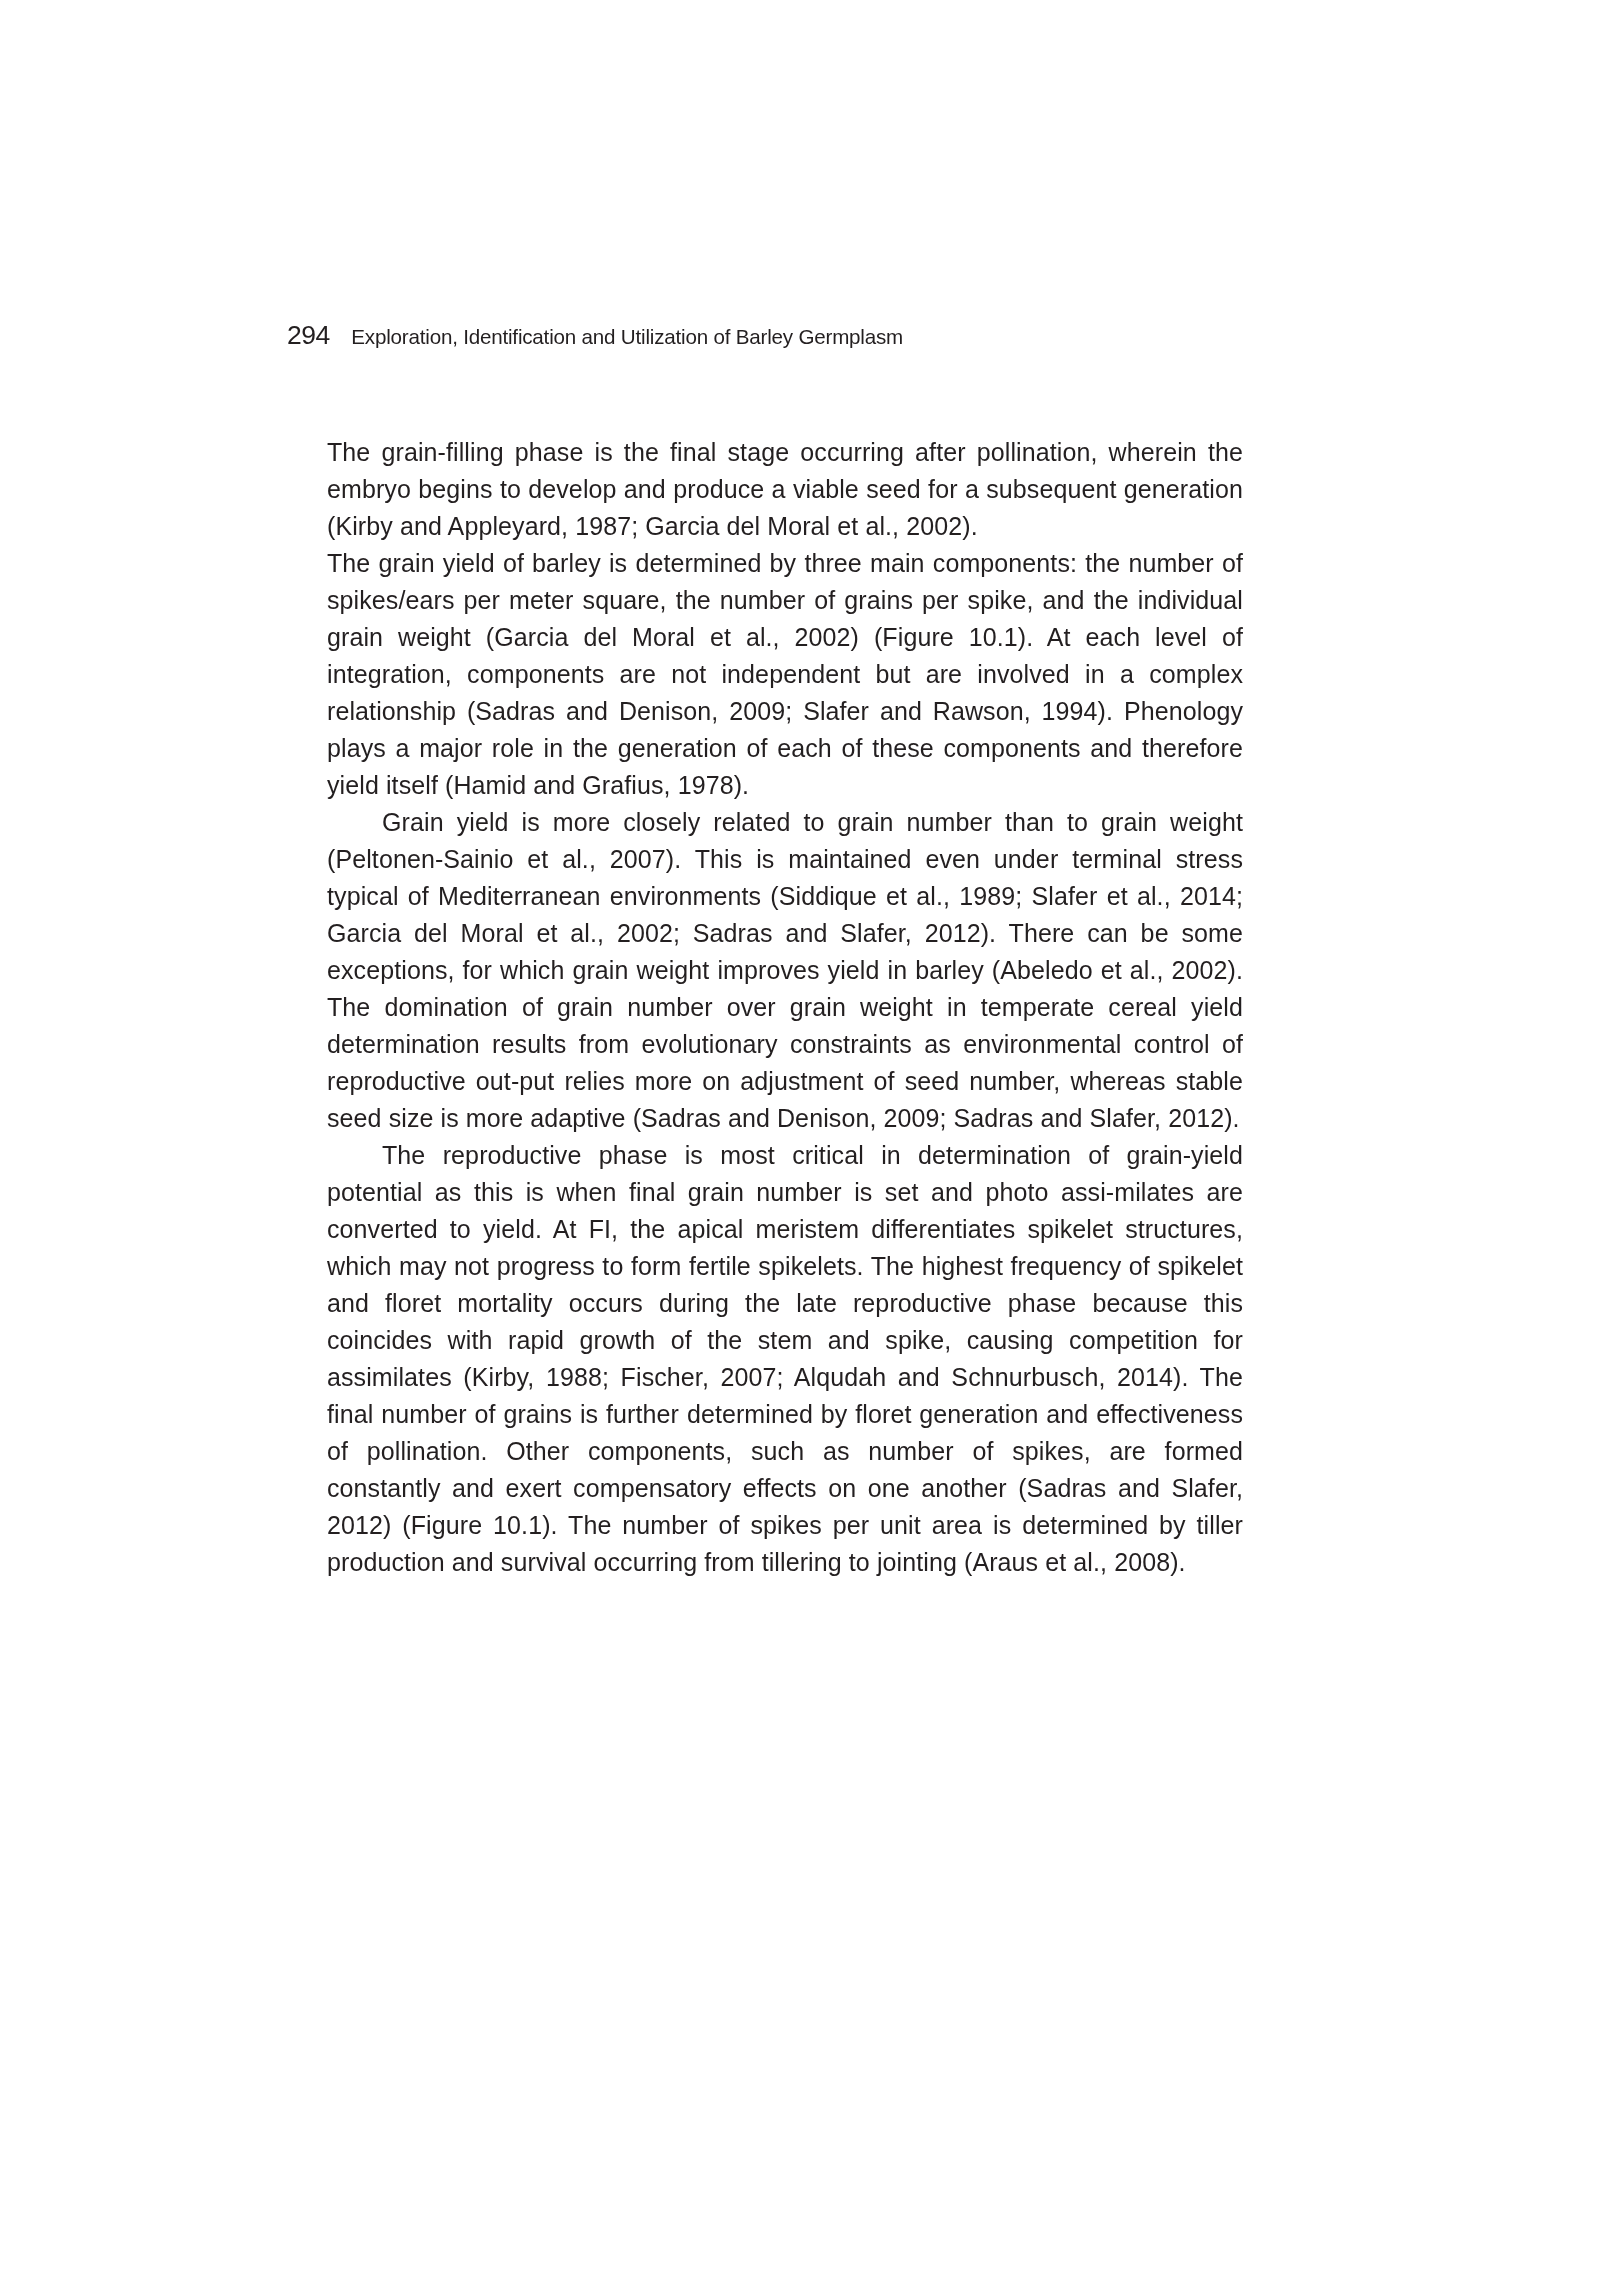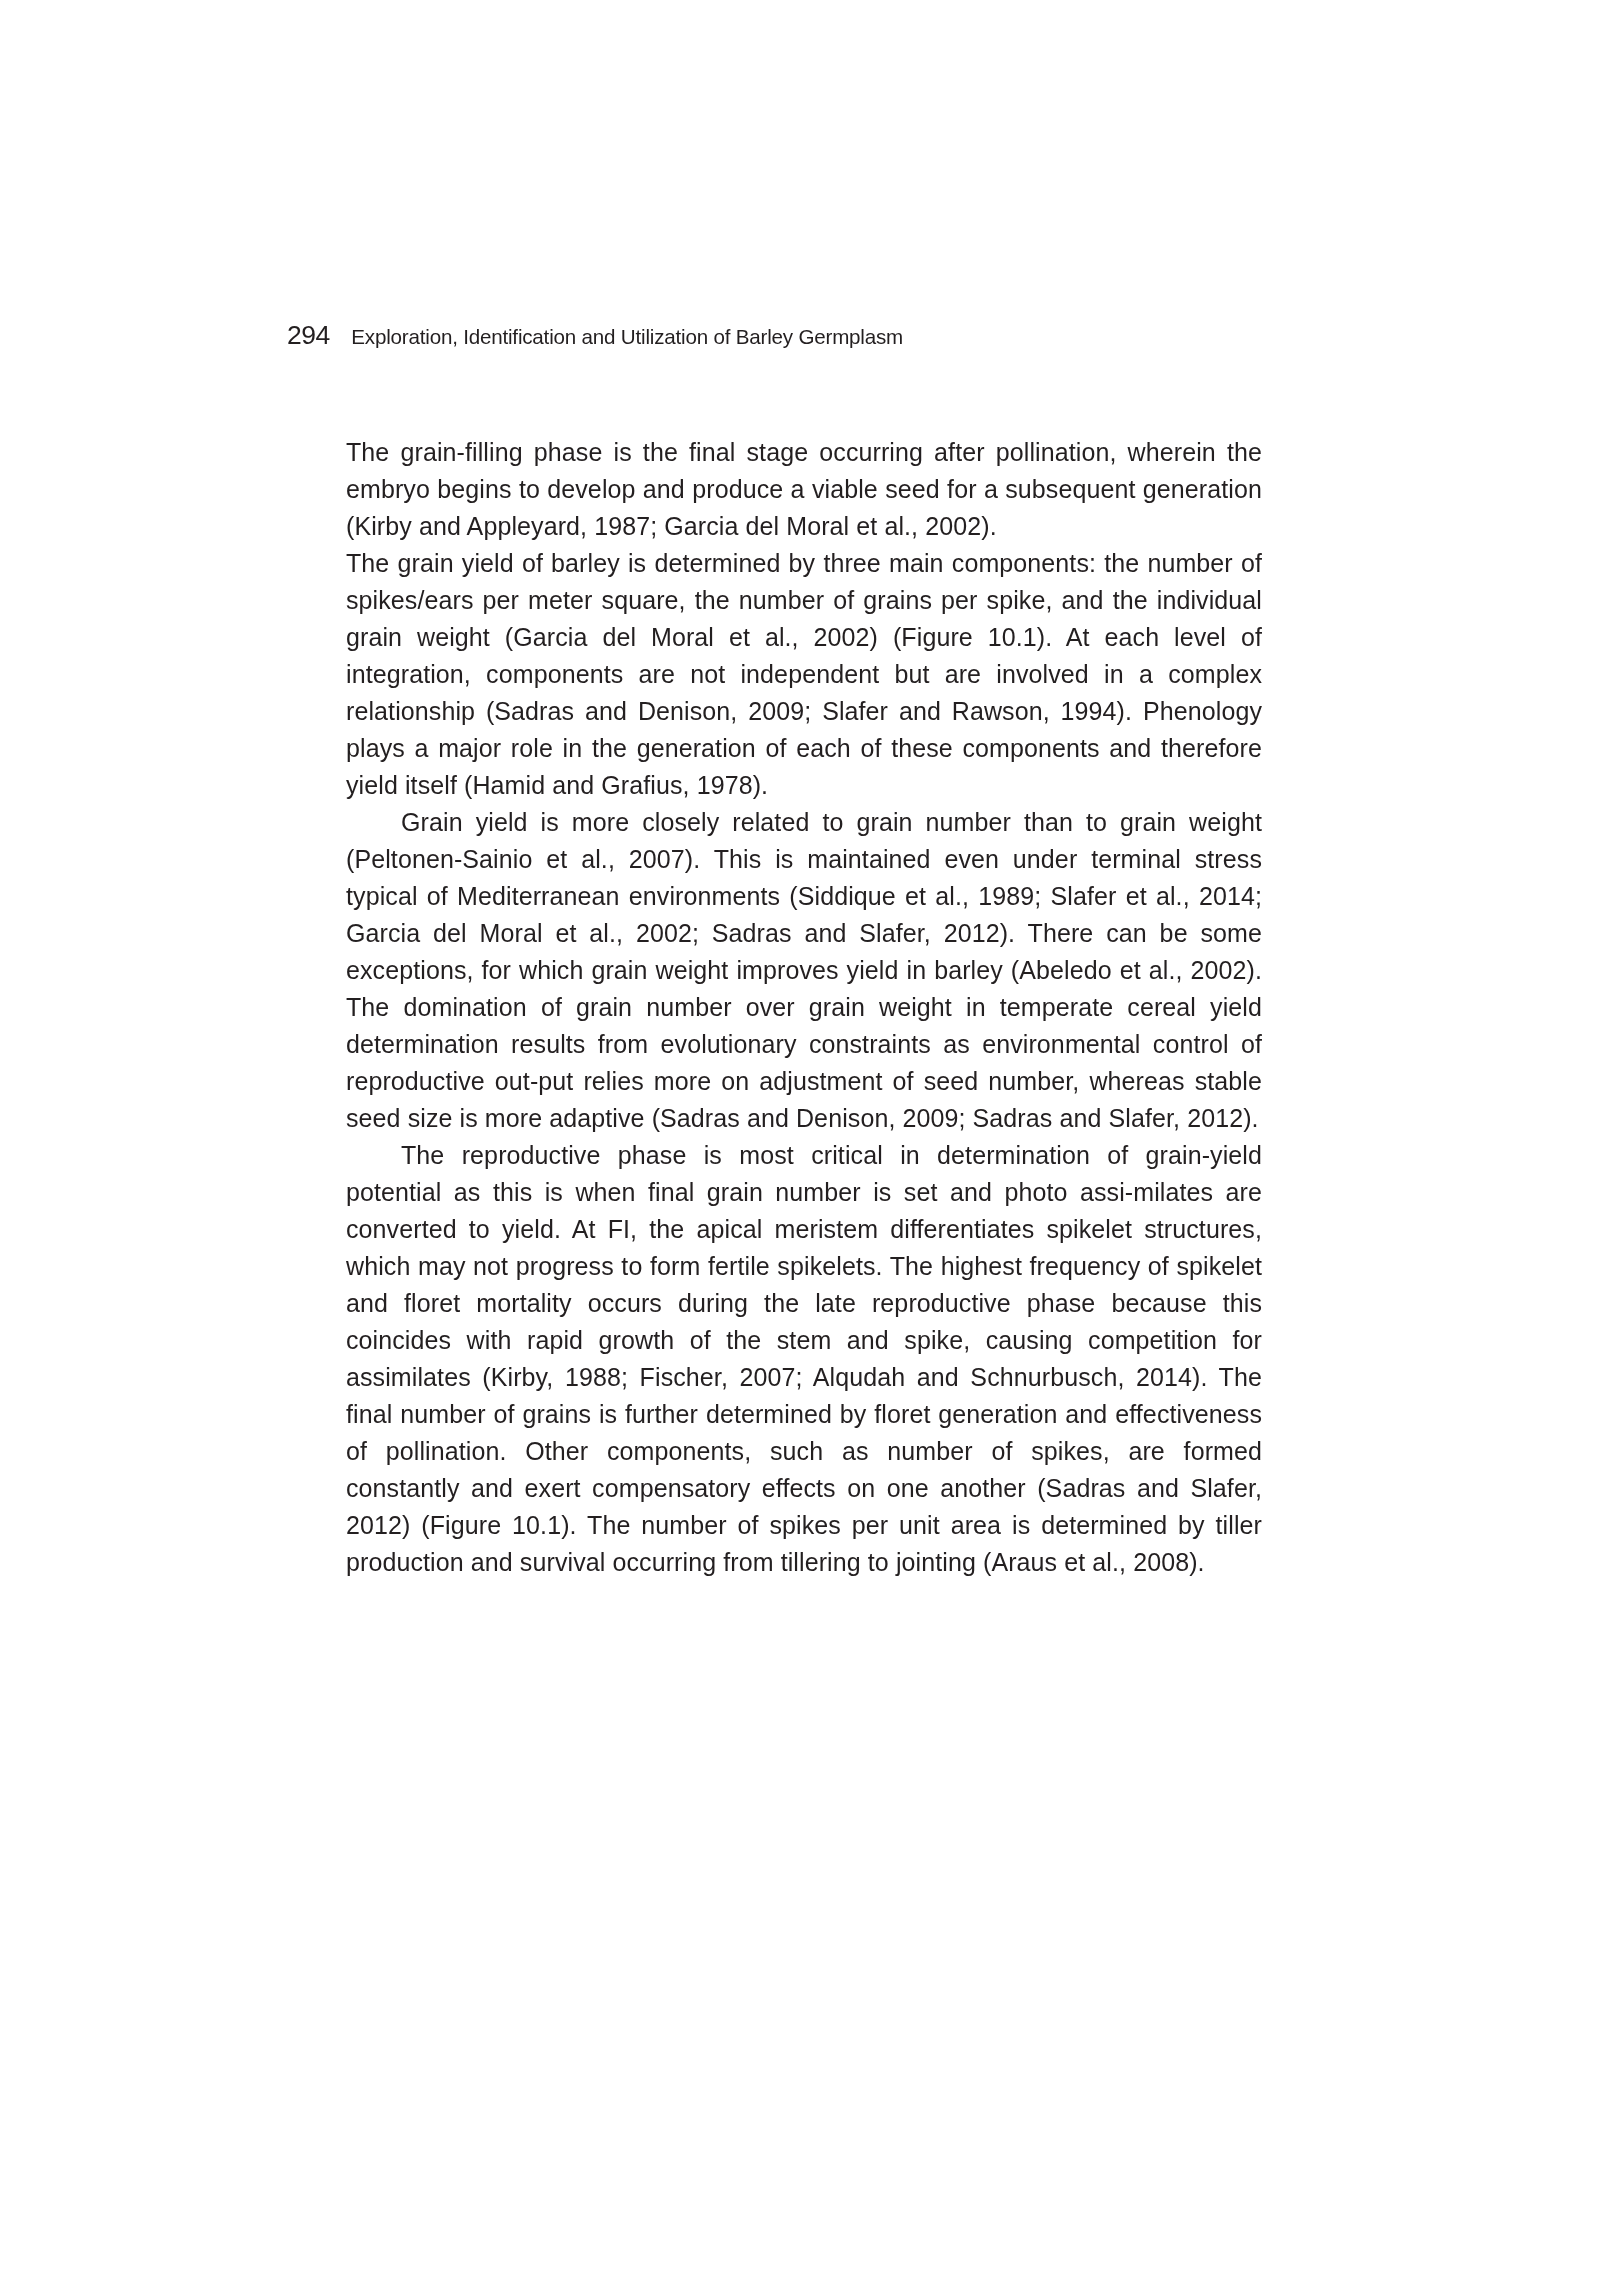--- a/index.html
+++ b/index.html
@@ -36,21 +36,21 @@
       margin-right: 21.6px;
       vertical-align: baseline;
     }
     .book-title {
       font-size: 20.6px;
       letter-spacing: -0.2px;
       vertical-align: baseline;
     }
     .body-column {
       position: absolute;
-      left: 346px;
+      left: 327px;
       top: 434px;
       width: 916px;
     }
     .para {
       font-size: 25px;
       line-height: 37px;
       text-align: justify;
       margin: 0;
       letter-spacing: 0.1px;
     }

